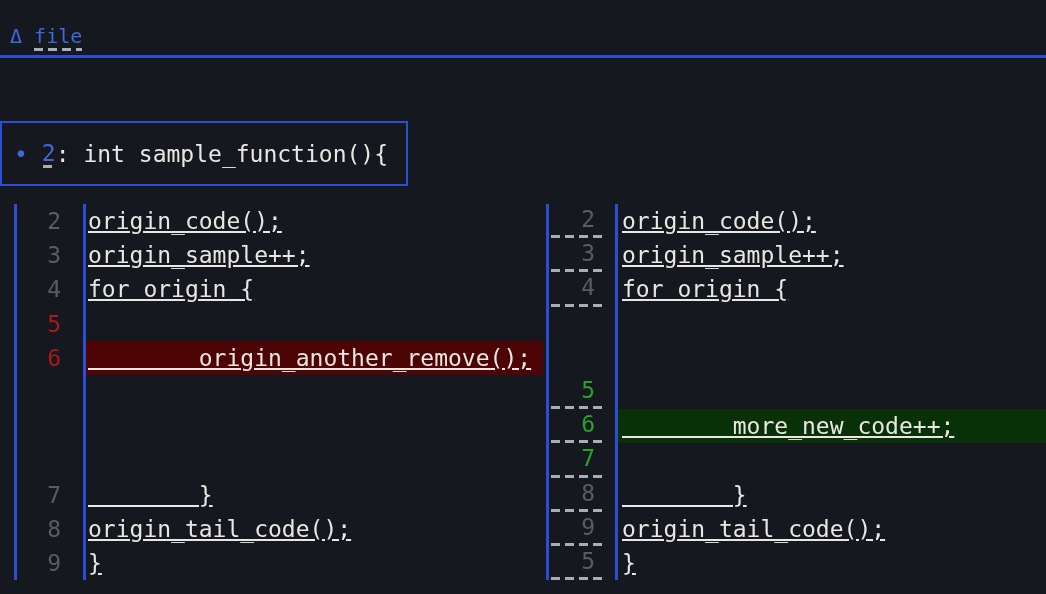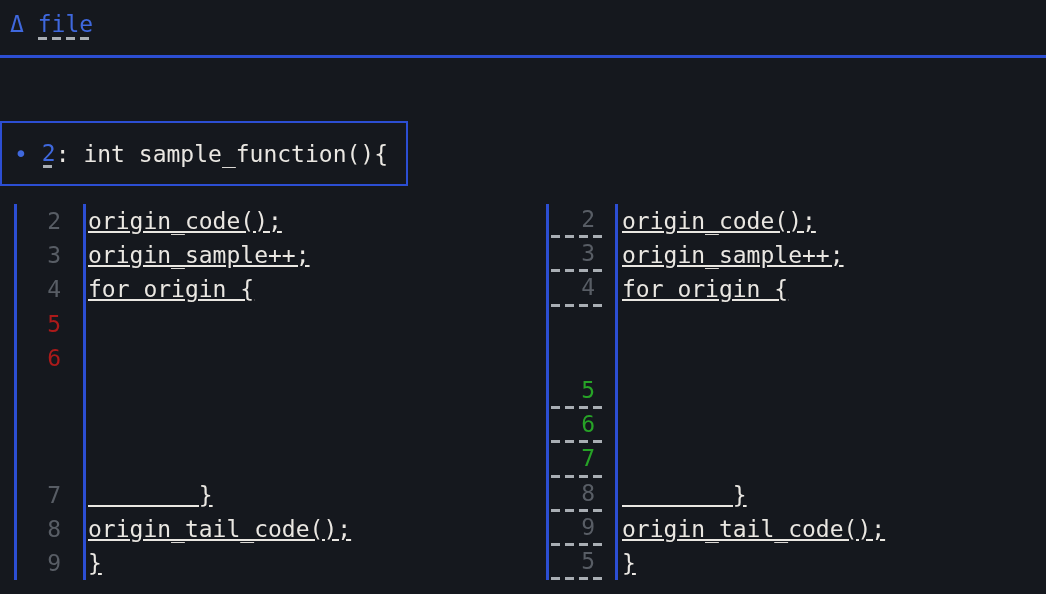--- a/index.html
+++ b/index.html
@@ -5,22 +5,22 @@
   html,body{margin:0;padding:0;}
   body{
     width:1046px;height:594px;
     background:var(--bg,#15181e);
     font-family:"DejaVu Sans Mono","Liberation Mono",monospace;
     overflow:hidden;position:relative;
   }
 
   
   #file-header{
-    position:absolute;top:8px;left:10px;
-    font-size:23px;line-height:32px;white-space:pre;
+    position:absolute;top:20px;left:10px;
+    font-size:20px;line-height:32px;white-space:pre;
     color:var(--accent-text,#3f68dd);
   }
   #file-name{
     padding-bottom:3px;
     background-image:repeating-linear-gradient(90deg,var(--dash,#a9aeb4) 0 9px,transparent 9px 14px);
     background-size:56px 3px;background-repeat:no-repeat;background-position:left bottom;
   }
   #header-divider{
     position:absolute;top:55px;left:0;width:1046px;height:3px;
     background:var(--accent-line,#2c4ed3);
@@ -104,20 +104,21 @@
     </div>
     <div class="drow removed">
       <div class="gutter">
         <span class="num">5</span>
       </div>
     </div>
     <div class="drow removed">
       <div class="gutter">
         <span class="num">6</span>
       </div>
+      <div class="code">        origin_another_remove();</div>
     </div>
     <div class="drow blank">
       <div class="gutter"></div>
       <div class="code"></div>
     </div>
     <div class="drow blank">
       <div class="gutter"></div>
       <div class="code"></div>
     </div>
     <div class="drow blank">
@@ -172,20 +173,21 @@
     </div>
     <div class="drow added">
       <div class="gutter">
         <span class="num">5</span>
       </div>
     </div>
     <div class="drow added">
       <div class="gutter">
         <span class="num">6</span>
       </div>
+      <div class="code">        more_new_code++;</div>
     </div>
     <div class="drow added">
       <div class="gutter">
         <span class="num">7</span>
       </div>
     </div>
     <div class="drow context">
       <div class="gutter">
         <span class="num">8</span>
       </div>

